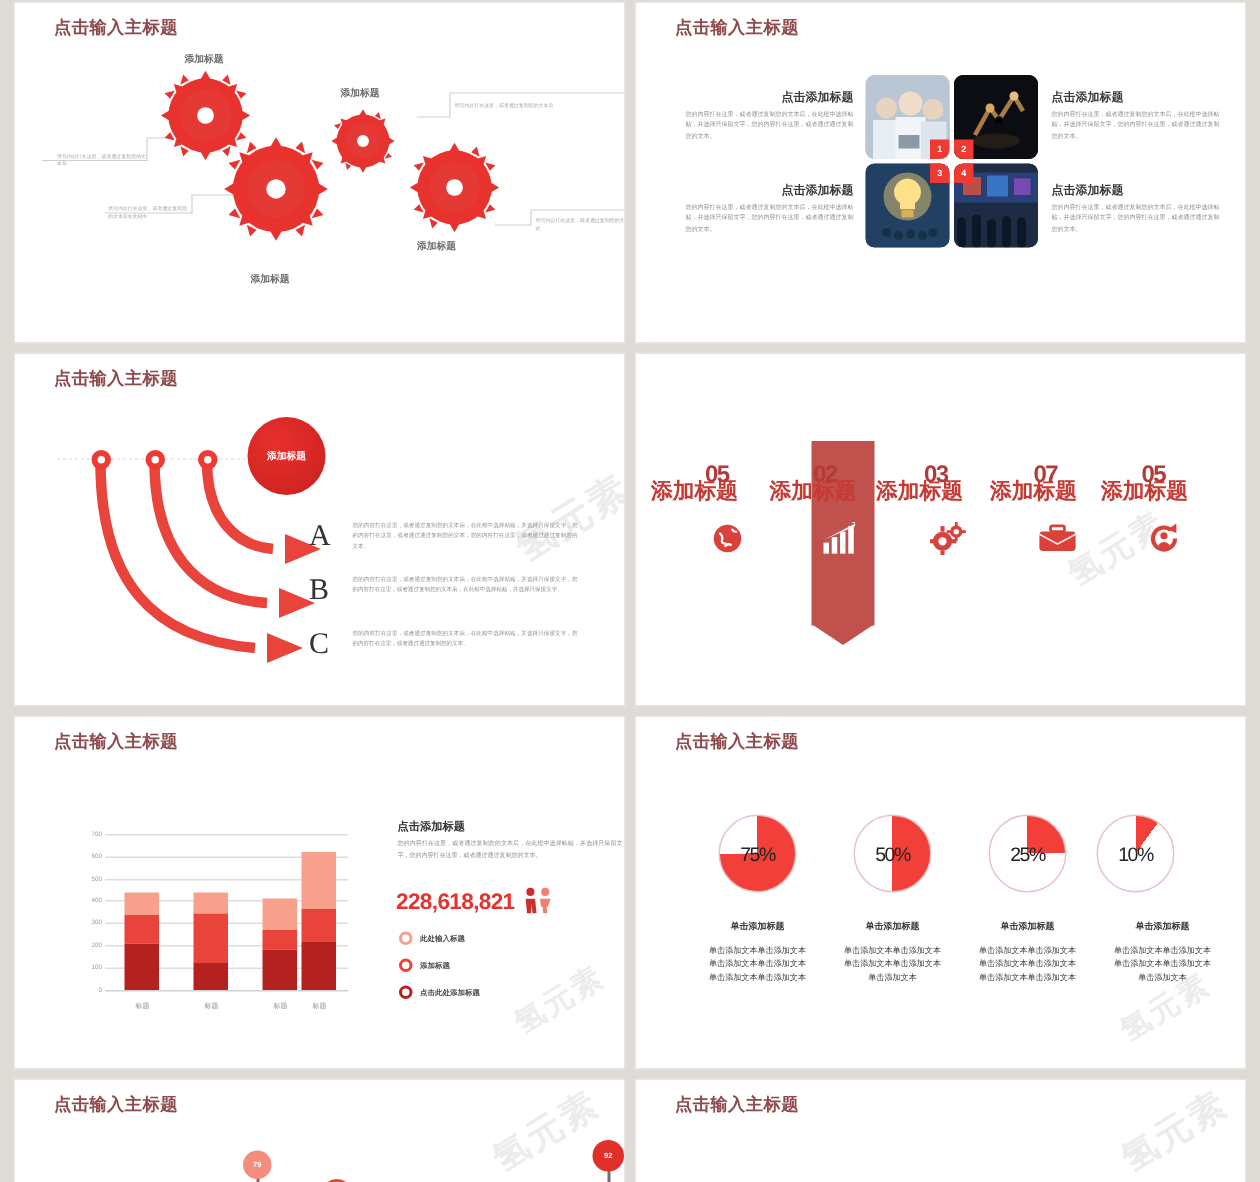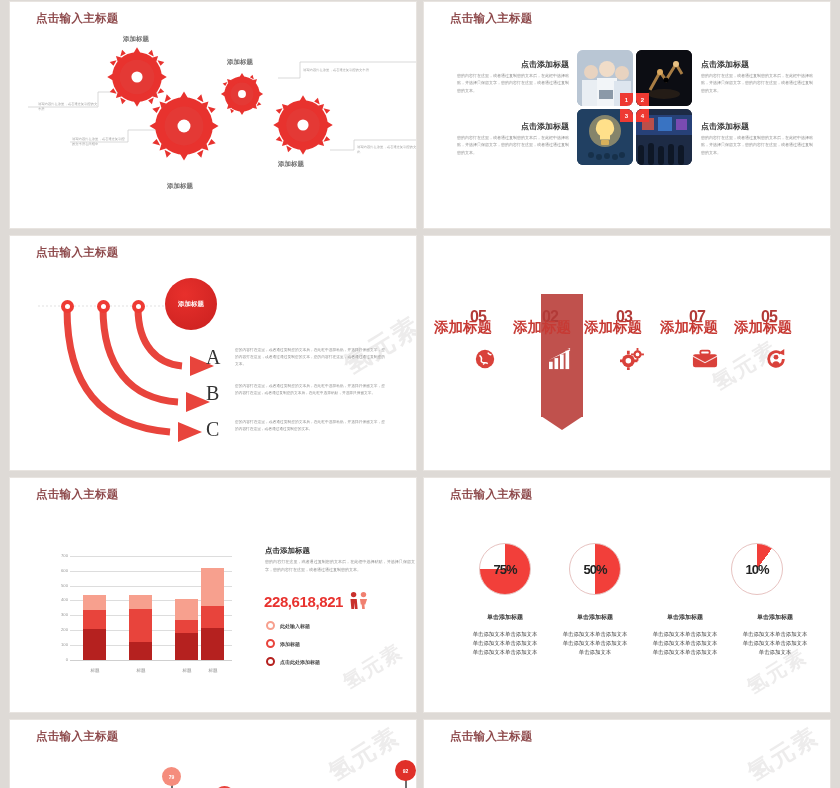--- a/index.html
+++ b/index.html
@@ -95,21 +95,21 @@
   .leg { position:absolute; display:flex; align-items:center; gap:5px; }
   .leg b { width:9px;height:9px;border-radius:50%;border:2px solid; display:block; }
   .leg em { font-style:normal; font-size:5px; color:#4a4a4a; font-weight:bold; }
   .s5h { position:absolute; font-size:7.5px; font-weight:bold; color:#333; }
   .s5p { position:absolute; font-size:4px; color:#8d8d8d; line-height:1.9; width:150px; }
 
   
   .pie { position:absolute; width:52px;height:52px;border-radius:50%; border:1px solid #e7c3c1; }
   .pie .pv {
     position:absolute; inset:0; display:flex;align-items:center;justify-content:center;
-    font-size:13px; font-weight:bold; color:#222; letter-spacing:-1px;
+    font-size:13px; font-weight:normal; color:#222; letter-spacing:-1px;
   }
   .s6h { position:absolute; font-size:6px; font-weight:bold; color:#3a3a3a; text-align:center; width:90px; }
   .s6p { position:absolute; font-size:5.4px; color:#3a3a3a; line-height:1.65; width:70px; text-align:center; }
 
   
   .bub { position:absolute; border-radius:50%; display:flex;align-items:center;justify-content:center;
          color:#fff; font-weight:bold; }
   .stem { position:absolute; width:1.5px; background:#6f6f6f; }
 
   
@@ -497,20 +497,23 @@
   <div class="slide">
     <div class="slide-title">点击输入主标题</div>
     <div class="wm" style="left:320px;top:180px;font-size:20px">氢元素</div>
 
     <div class="pie" style="left:55px;top:65px;background:conic-gradient(#f23f3a 0% 75%, #ffffff 75% 100%)">
       <div class="pv">75%</div>
     </div>
     <div class="pie" style="left:145px;top:65px;background:conic-gradient(#f23f3a 0% 50%, #ffffff 50% 100%)">
       <div class="pv">50%</div>
     </div>
+    <div class="pie" style="left:235px;top:65px;background:conic-gradient(#f23f3a 0% 25%, #ffffff 25% 100%)">
+      <div class="pv">25%</div>
+    </div>
     <div class="pie" style="left:307px;top:65px;background:conic-gradient(#f23f3a 0% 10%, #ffffff 10% 100%)">
       <div class="pv">10%</div>
     </div>
 
     <div class="s6h" style="left:36px;top:135px">单击添加标题</div>
     <div class="s6h" style="left:126px;top:135px">单击添加标题</div>
     <div class="s6h" style="left:216px;top:135px">单击添加标题</div>
     <div class="s6h" style="left:306px;top:135px">单击添加标题</div>
 
     <div class="s6p" style="left:46px;top:152px">单击添加文本单击添加文本单击添加文本单击添加文本单击添加文本单击添加文本</div>

